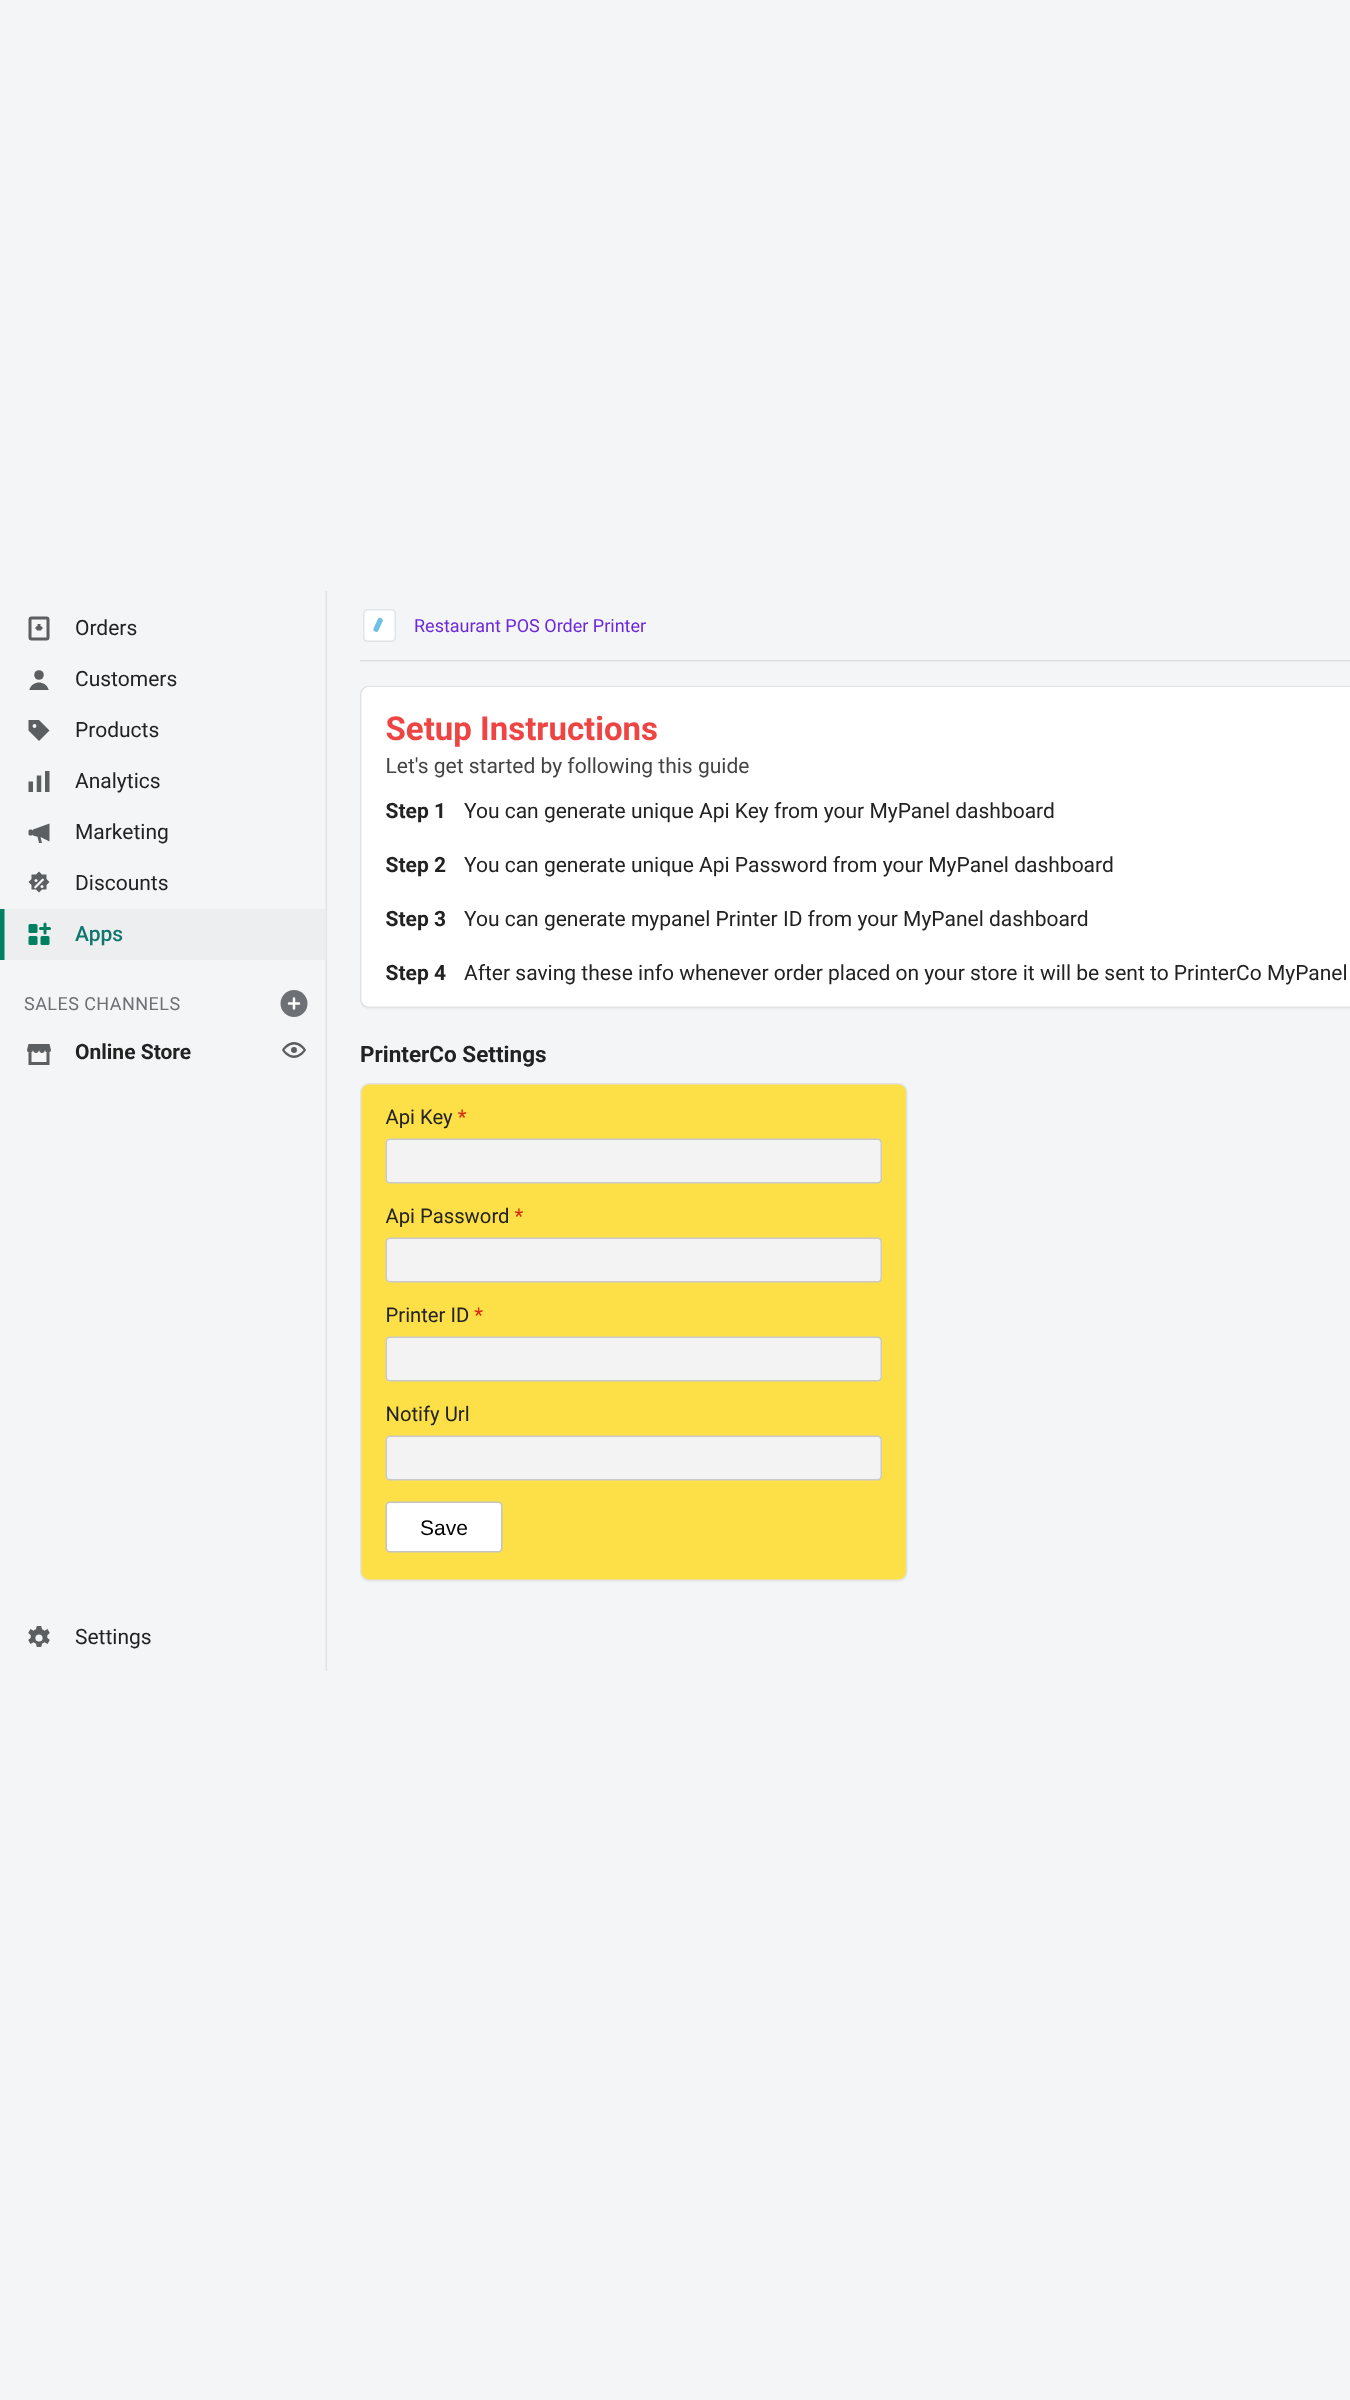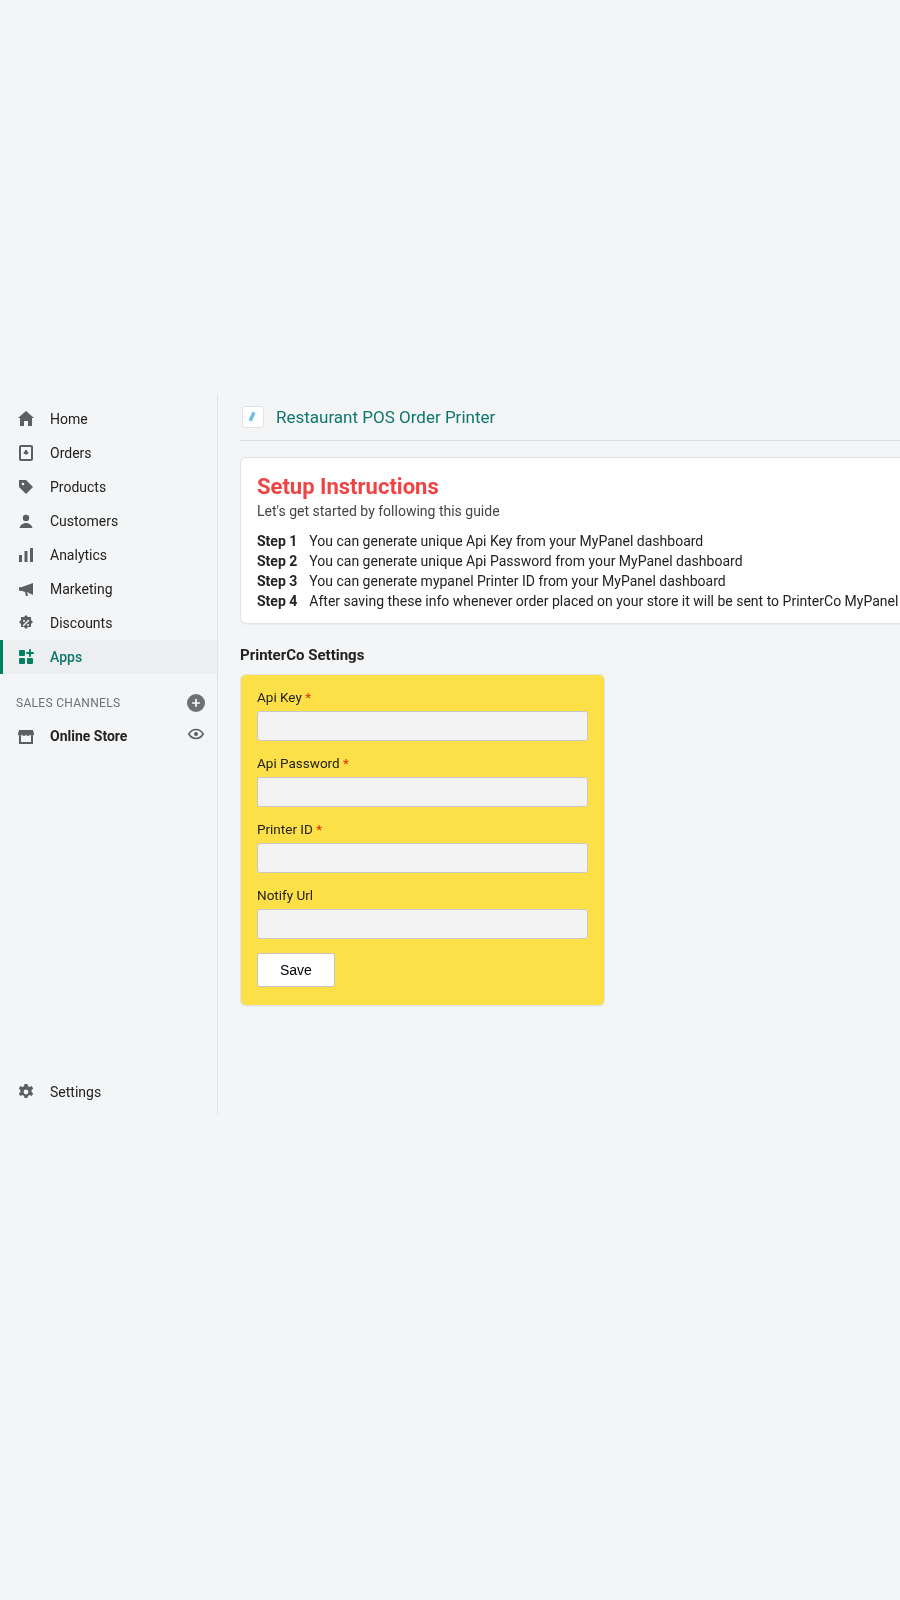--- a/index.html
+++ b/index.html
@@ -125,21 +125,21 @@
   .app-icon {
     width: 22px; height: 22px;
     border: 1px solid #e1e3e5;
     border-radius: 3px;
     background: #fff;
     display: inline-flex;
     align-items: center;
     justify-content: center;
   }
   .app-icon svg { width: 14px; height: 14px; }
-  .app-title { font-size: 17px; color: #0f766e; }
+  .app-title { font-size: 12px; color: #6d28d9; }
 
   .card {
     background: #fff;
     border: 1px solid #e1e3e5;
     border-radius: 6px;
     padding: 16px 16px 14px 16px;
     margin-top: 16px;
     box-shadow: 0 1px 0 rgba(0,0,0,0.03);
   }
   .card.right-bleed {
@@ -155,21 +155,21 @@
   }
   .card .subtitle {
     margin-top: 4px;
     font-size: 14px;
     color: #444;
   }
   .steps {
     margin-top: 14px;
     display: flex;
     flex-direction: column;
-    gap: 4px;
+    gap: 20px;
   }
   .step-row { display: flex; gap: 12px; font-size: 14px; color: #222; }
   .step-label { font-weight: 700; white-space: nowrap; }
   .step-text { white-space: nowrap; }
 
   .section-heading {
     margin-top: 22px;
     font-size: 15px;
     font-weight: 700;
     color: #222;
@@ -209,57 +209,49 @@
     cursor: pointer;
   }
 </style>
 </head>
 <body>
 
 <div class="page">
 
   <nav class="sidebar">
 
-    <div class="nav-item">
-      <span class="icon">
-        <svg viewBox="0 0 20 20" fill="currentColor">
-            <path d="M10 2l8 7h-2v8h-4v-5H8v5H4v-8H2l8-7z"></path>
-          </svg>
-      </span>
-      <span>Home</span>
-    </div>
 
     <div class="nav-item">
       <span class="icon">
         <svg viewBox="0 0 20 20" fill="none" stroke="currentColor" stroke-width="2">
             <rect x="4" y="3" width="12" height="14" rx="1"></rect>
             <path d="M10 7v4m0 0l-2-2m2 2l2-2"></path>
           </svg>
       </span>
       <span>Orders</span>
     </div>
 
     <div class="nav-item">
       <span class="icon">
         <svg viewBox="0 0 20 20" fill="currentColor">
+            <circle cx="10" cy="7" r="3.2"></circle>
+            <path d="M3.5 17c1-3.6 4-5 6.5-5s5.5 1.4 6.5 5H3.5z"></path>
+          </svg>
+      </span>
+      <span>Customers</span>
+    </div>
+
+    <div class="nav-item">
+      <span class="icon">
+        <svg viewBox="0 0 20 20" fill="currentColor">
             <path d="M3 3h7l7 7-7 7-7-7V3z"></path>
             <circle cx="7" cy="7" r="1.3" fill="#f4f5f6"></circle>
           </svg>
       </span>
       <span>Products</span>
-    </div>
-
-    <div class="nav-item">
-      <span class="icon">
-        <svg viewBox="0 0 20 20" fill="currentColor">
-            <circle cx="10" cy="7" r="3.2"></circle>
-            <path d="M3.5 17c1-3.6 4-5 6.5-5s5.5 1.4 6.5 5H3.5z"></path>
-          </svg>
-      </span>
-      <span>Customers</span>
     </div>
 
     <div class="nav-item">
       <span class="icon">
         <svg viewBox="0 0 20 20" fill="currentColor">
             <rect x="3" y="10" width="3" height="7"></rect>
             <rect x="8.5" y="6" width="3" height="11"></rect>
             <rect x="14" y="3" width="3" height="14"></rect>
           </svg>
       </span>

